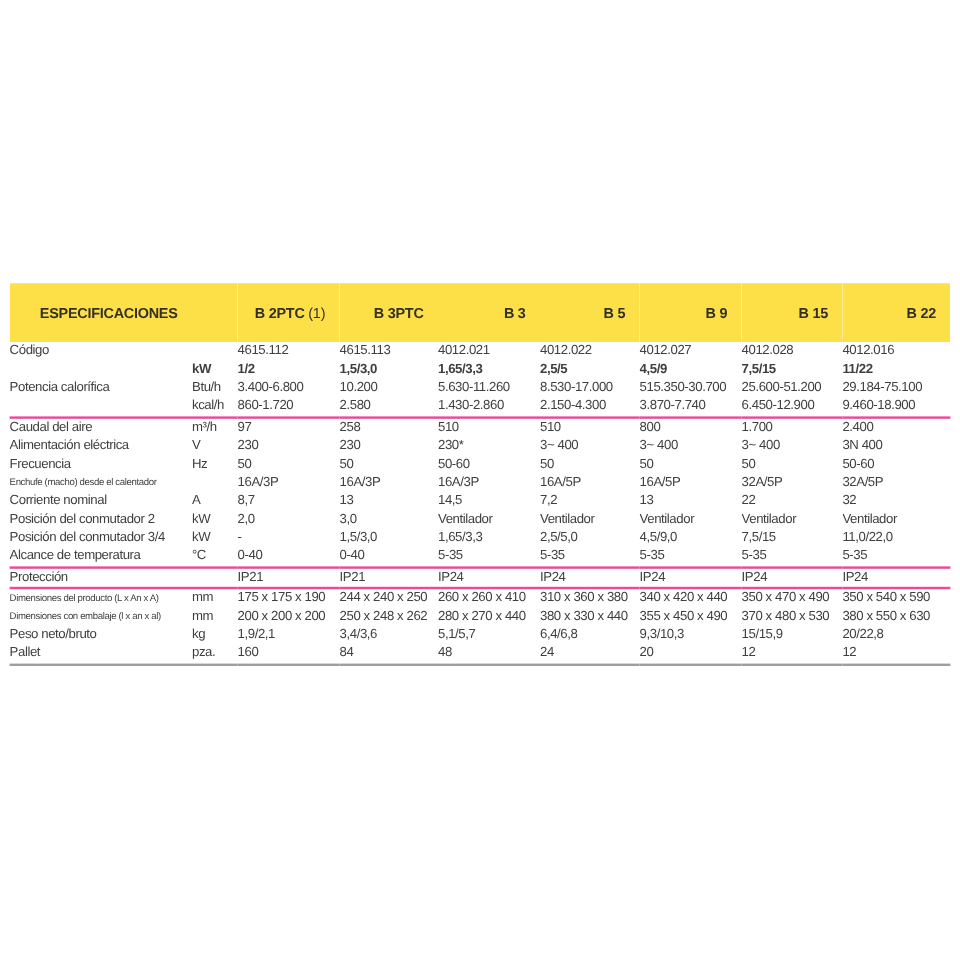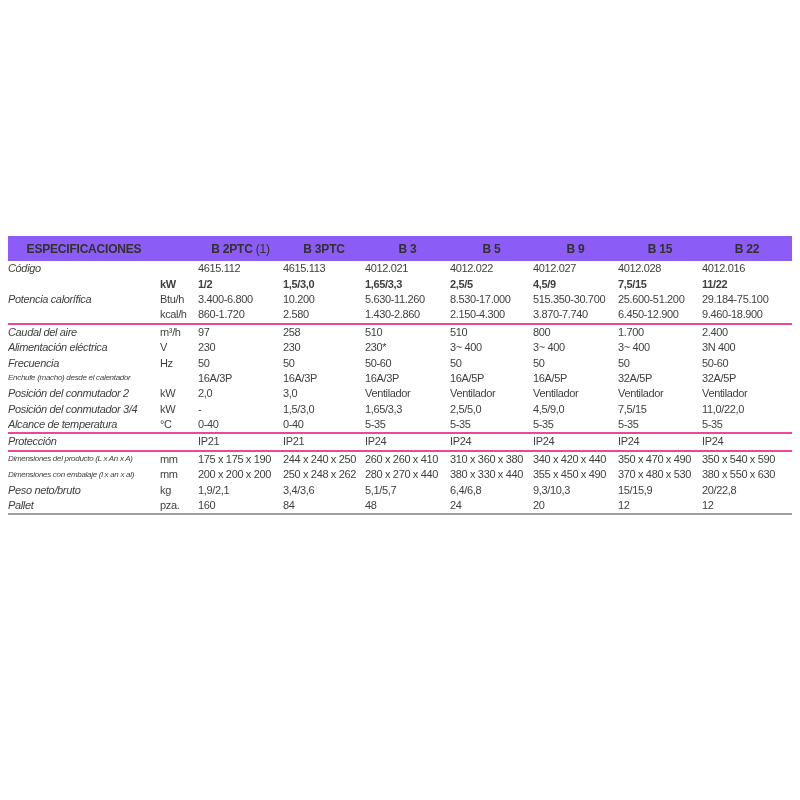--- a/index.html
+++ b/index.html
@@ -17,46 +17,46 @@
     top: 236px;
     width: 784px;
   }
   table.spec {
     width: 100%;
     border-collapse: collapse;
     table-layout: fixed;
     border-bottom: 2px solid #9e9e9d;
   }
   table.spec thead th {
-    background: #8b5cf6;
+    background: #fde047;
     color: #33302B;
     font-size: 12px;
     font-weight: bold;
-    text-align: center;
+    text-align: right;
     height: 25px;
-    padding: 0;
+    padding: 12px;
     vertical-align: middle;
     letter-spacing: -0.2px;
     white-space: nowrap;
     overflow: hidden;
   }
   th.title-cell { padding-left: 20px; }
   .col-note { font-weight: normal; }
   table.spec td {
     font-size: 11px;
     color: #3F3F3D;
     height: 15.4px;
     padding: 0;
     vertical-align: middle;
     letter-spacing: -0.35px;
     line-height: 1;
     white-space: nowrap;
     overflow: hidden;
   }
-  td.label { padding-left: 20px; font-size: 10.6px; letter-spacing: -0.4px; font-style: italic; }
+  td.label { padding-left: 20px; font-size: 10.6px; letter-spacing: -0.4px; }
   td.label.small { font-size: 8px; letter-spacing: -0.3px; }
   td.bold { font-weight: bold; }
   tr.section-top td { border-top: 2px solid #ec4899; }
 </style>
 </head>
 <body>
 
 <div id="spec-table-wrap">
   <table class="spec">
     <colgroup>
@@ -168,20 +168,31 @@
           <td class="unit"></td>
           <td class="val">16A/3P</td>
           <td class="val">16A/3P</td>
           <td class="val">16A/3P</td>
           <td class="val">16A/5P</td>
           <td class="val">16A/5P</td>
           <td class="val">32A/5P</td>
           <td class="val">32A/5P</td>
         </tr>
         <tr>
+          <td class="label">Corriente nominal</td>
+          <td class="unit">A</td>
+          <td class="val">8,7</td>
+          <td class="val">13</td>
+          <td class="val">14,5</td>
+          <td class="val">7,2</td>
+          <td class="val">13</td>
+          <td class="val">22</td>
+          <td class="val">32</td>
+        </tr>
+        <tr>
           <td class="label">Posición del conmutador 2</td>
           <td class="unit">kW</td>
           <td class="val">2,0</td>
           <td class="val">3,0</td>
           <td class="val">Ventilador</td>
           <td class="val">Ventilador</td>
           <td class="val">Ventilador</td>
           <td class="val">Ventilador</td>
           <td class="val">Ventilador</td>
         </tr>

